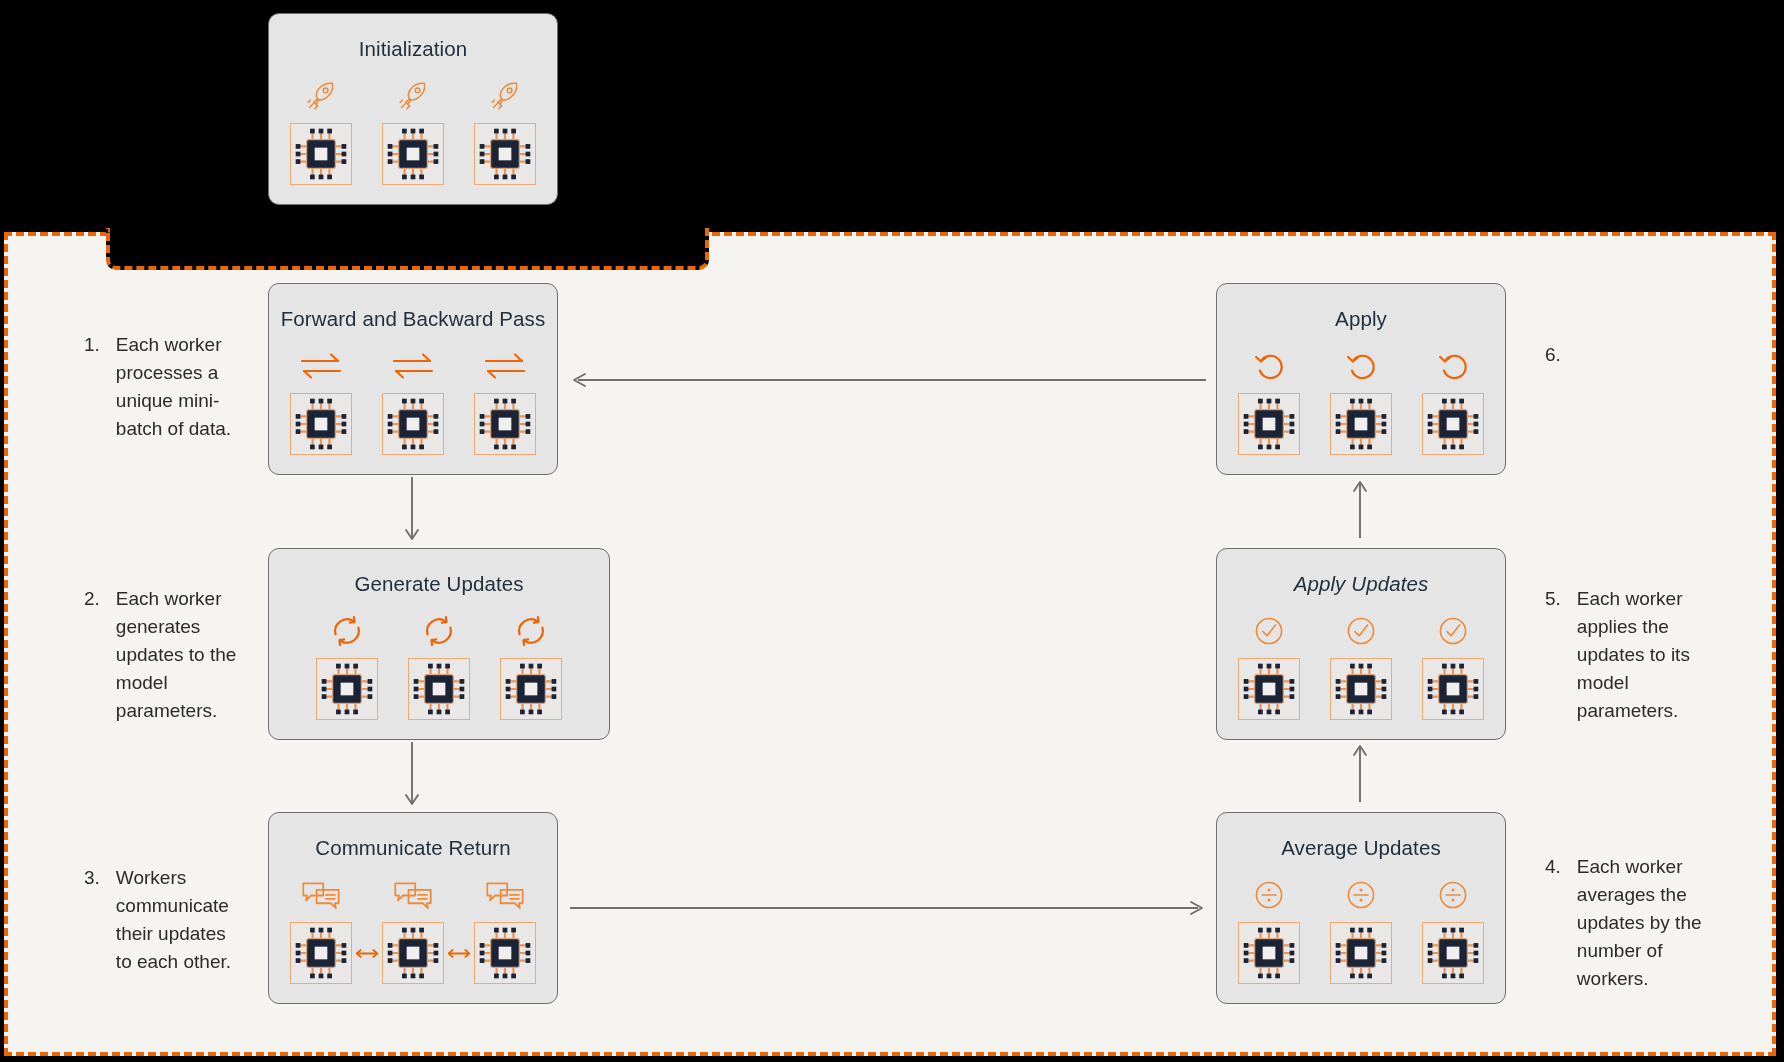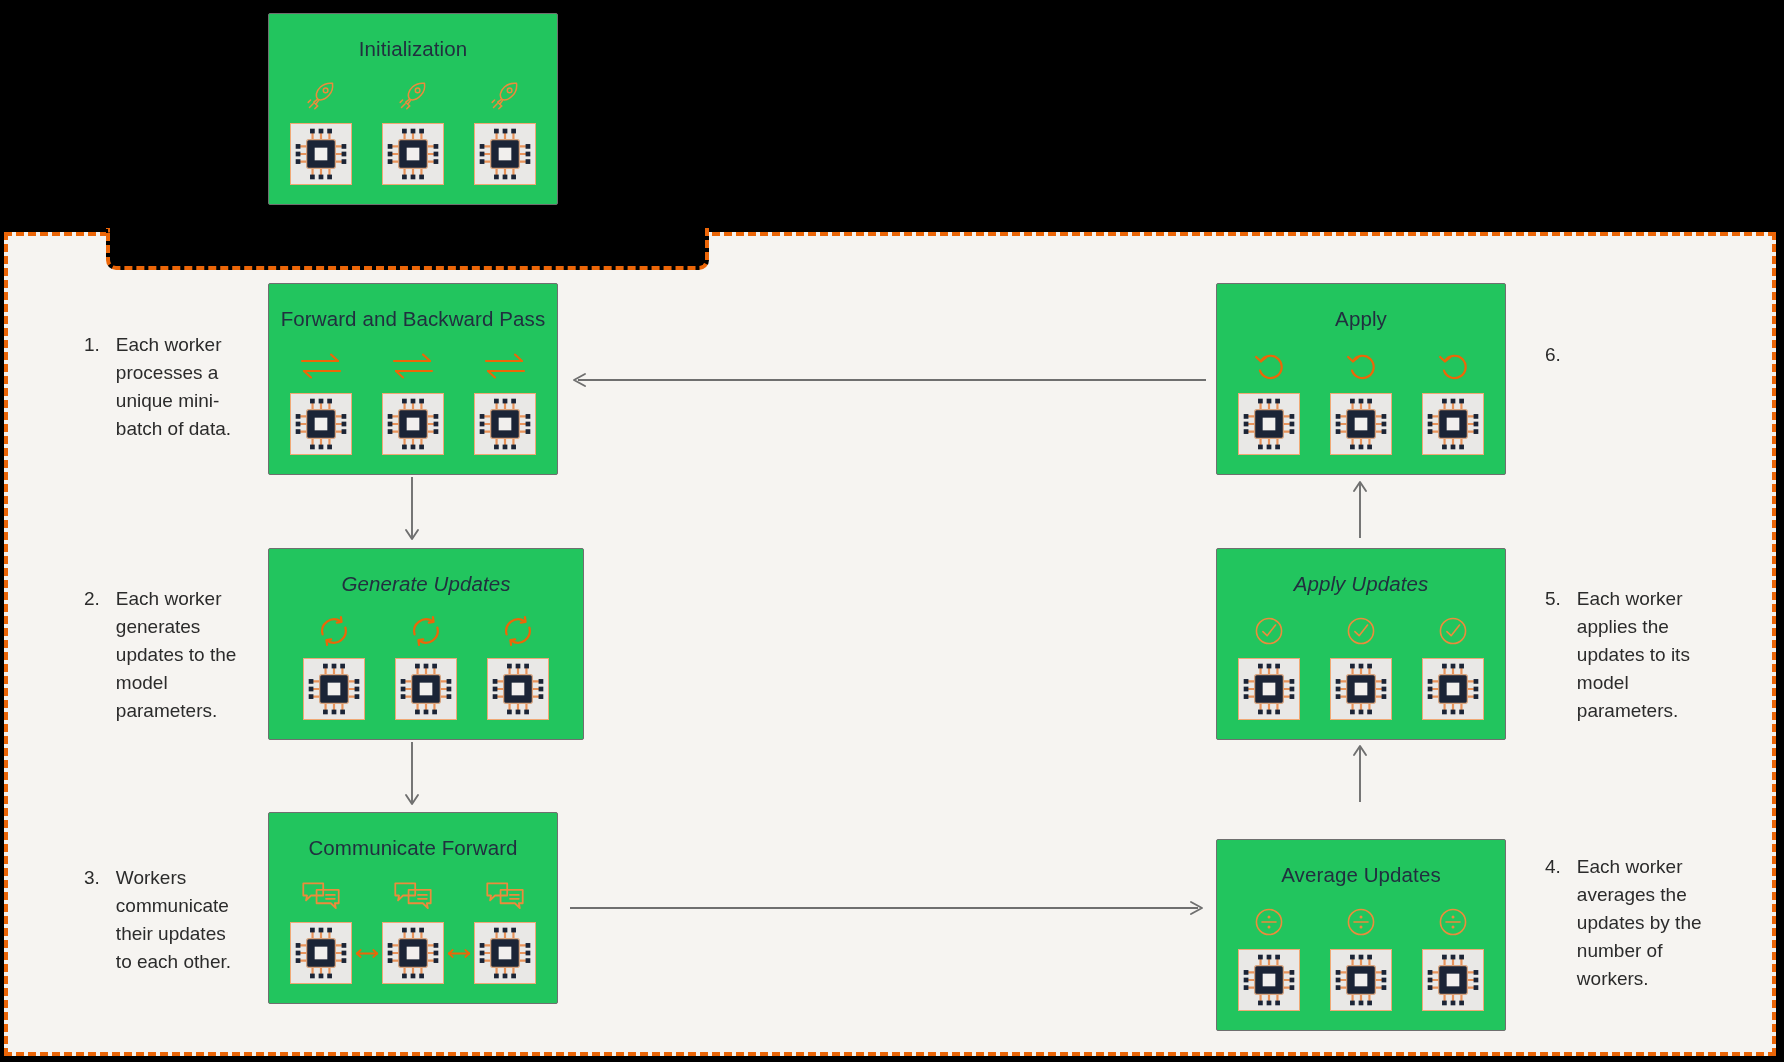--- a/index.html
+++ b/index.html
@@ -37,23 +37,23 @@
   #notch-top-cover{
     position:absolute;
     left:110px; top:224px;
     width:595px; height:12px;
     background:#000000;
   }
 
   
   .card{
     position:absolute;
-    background:#22c55e;
+    background:#e5e5e5;
     border:1.6px solid #6f6f6f;
-    border-radius:2px;
+    border-radius:11px;
     box-sizing:border-box;
   }
   .card-title{
     text-align:center;
     color:#21303f;
     font-size:20.5px;
     letter-spacing:.1px;
     margin-top:23px;
     white-space:nowrap;
   }
@@ -295,21 +295,21 @@
         </span>
       <span class="chip-box">
           <svg width="54" height="54" viewBox="0 0 64 64">
             <use href="#sym-chip"></use>
           </svg>
         </span>
     </div>
   </div>
 </div>
 
-<div class="card" id="card-gen" style="left:268px;top:548px;width:316px;height:192px;font-style:italic;">
+<div class="card" id="card-gen" style="left:268px;top:548px;width:342px;height:192px;">
   <div class="card-title">Generate Updates</div>
   <div class="workers">
     <div class="worker">
       <span class="badge">
           <svg width="32" height="32">
             <use href="#sym-refresh"></use>
           </svg>
         </span>
       <span class="chip-box">
           <svg width="54" height="54" viewBox="0 0 64 64">
@@ -338,21 +338,21 @@
       <span class="chip-box">
           <svg width="54" height="54" viewBox="0 0 64 64">
             <use href="#sym-chip"></use>
           </svg>
         </span>
     </div>
   </div>
 </div>
 
 <div class="card" id="card-comm" style="left:268px;top:812px;width:290px;height:192px;">
-  <div class="card-title">Communicate Forward</div>
+  <div class="card-title">Communicate Return</div>
   <div class="workers" style="gap:0;">
     <div class="worker">
       <span class="badge">
           <svg width="40" height="31">
             <use href="#sym-speech"></use>
           </svg>
         </span>
       <span class="chip-box">
           <svg width="54" height="54" viewBox="0 0 64 64">
             <use href="#sym-chip"></use>
@@ -473,21 +473,21 @@
         </span>
       <span class="chip-box">
           <svg width="54" height="54" viewBox="0 0 64 64">
             <use href="#sym-chip"></use>
           </svg>
         </span>
     </div>
   </div>
 </div>
 
-<div class="card" id="card-avg" style="left:1216px;top:812px;width:290px;height:192px;margin-top:27px;">
+<div class="card" id="card-avg" style="left:1216px;top:812px;width:290px;height:192px;">
   <div class="card-title">Average Updates</div>
   <div class="workers">
     <div class="worker">
       <span class="badge">
           <svg width="30" height="30">
             <use href="#sym-divide"></use>
           </svg>
         </span>
       <span class="chip-box">
           <svg width="54" height="54" viewBox="0 0 64 64">

